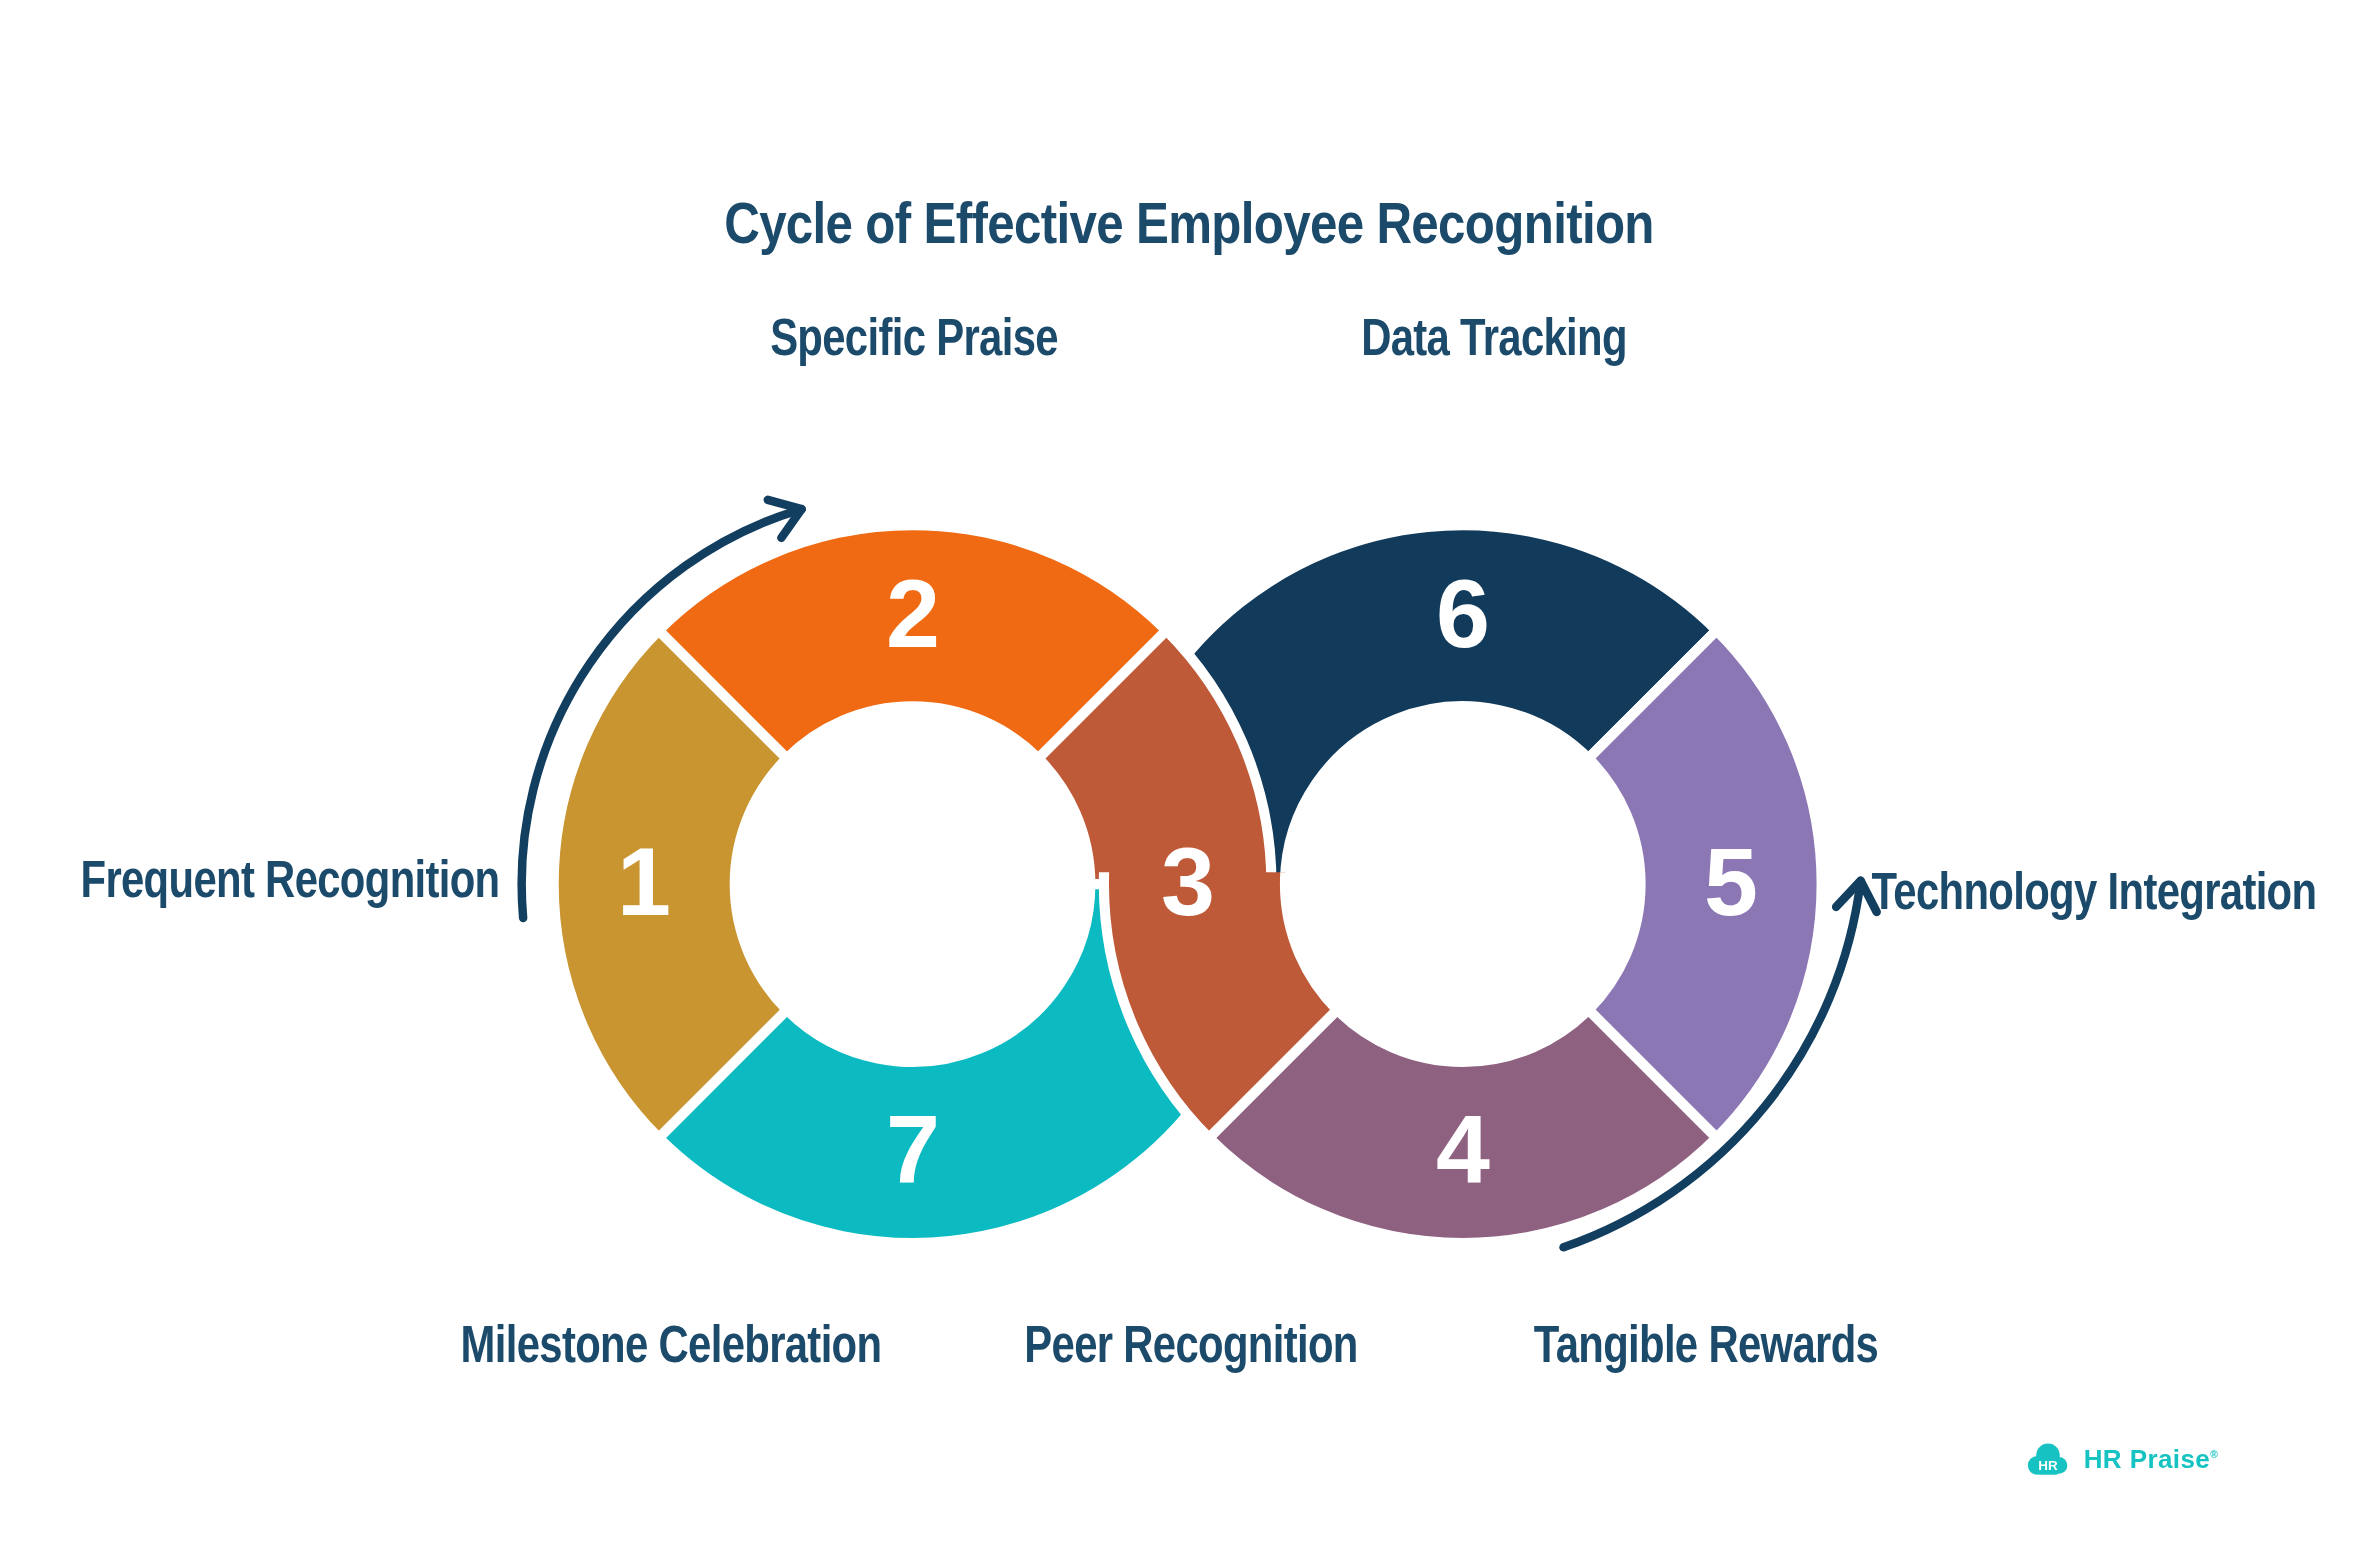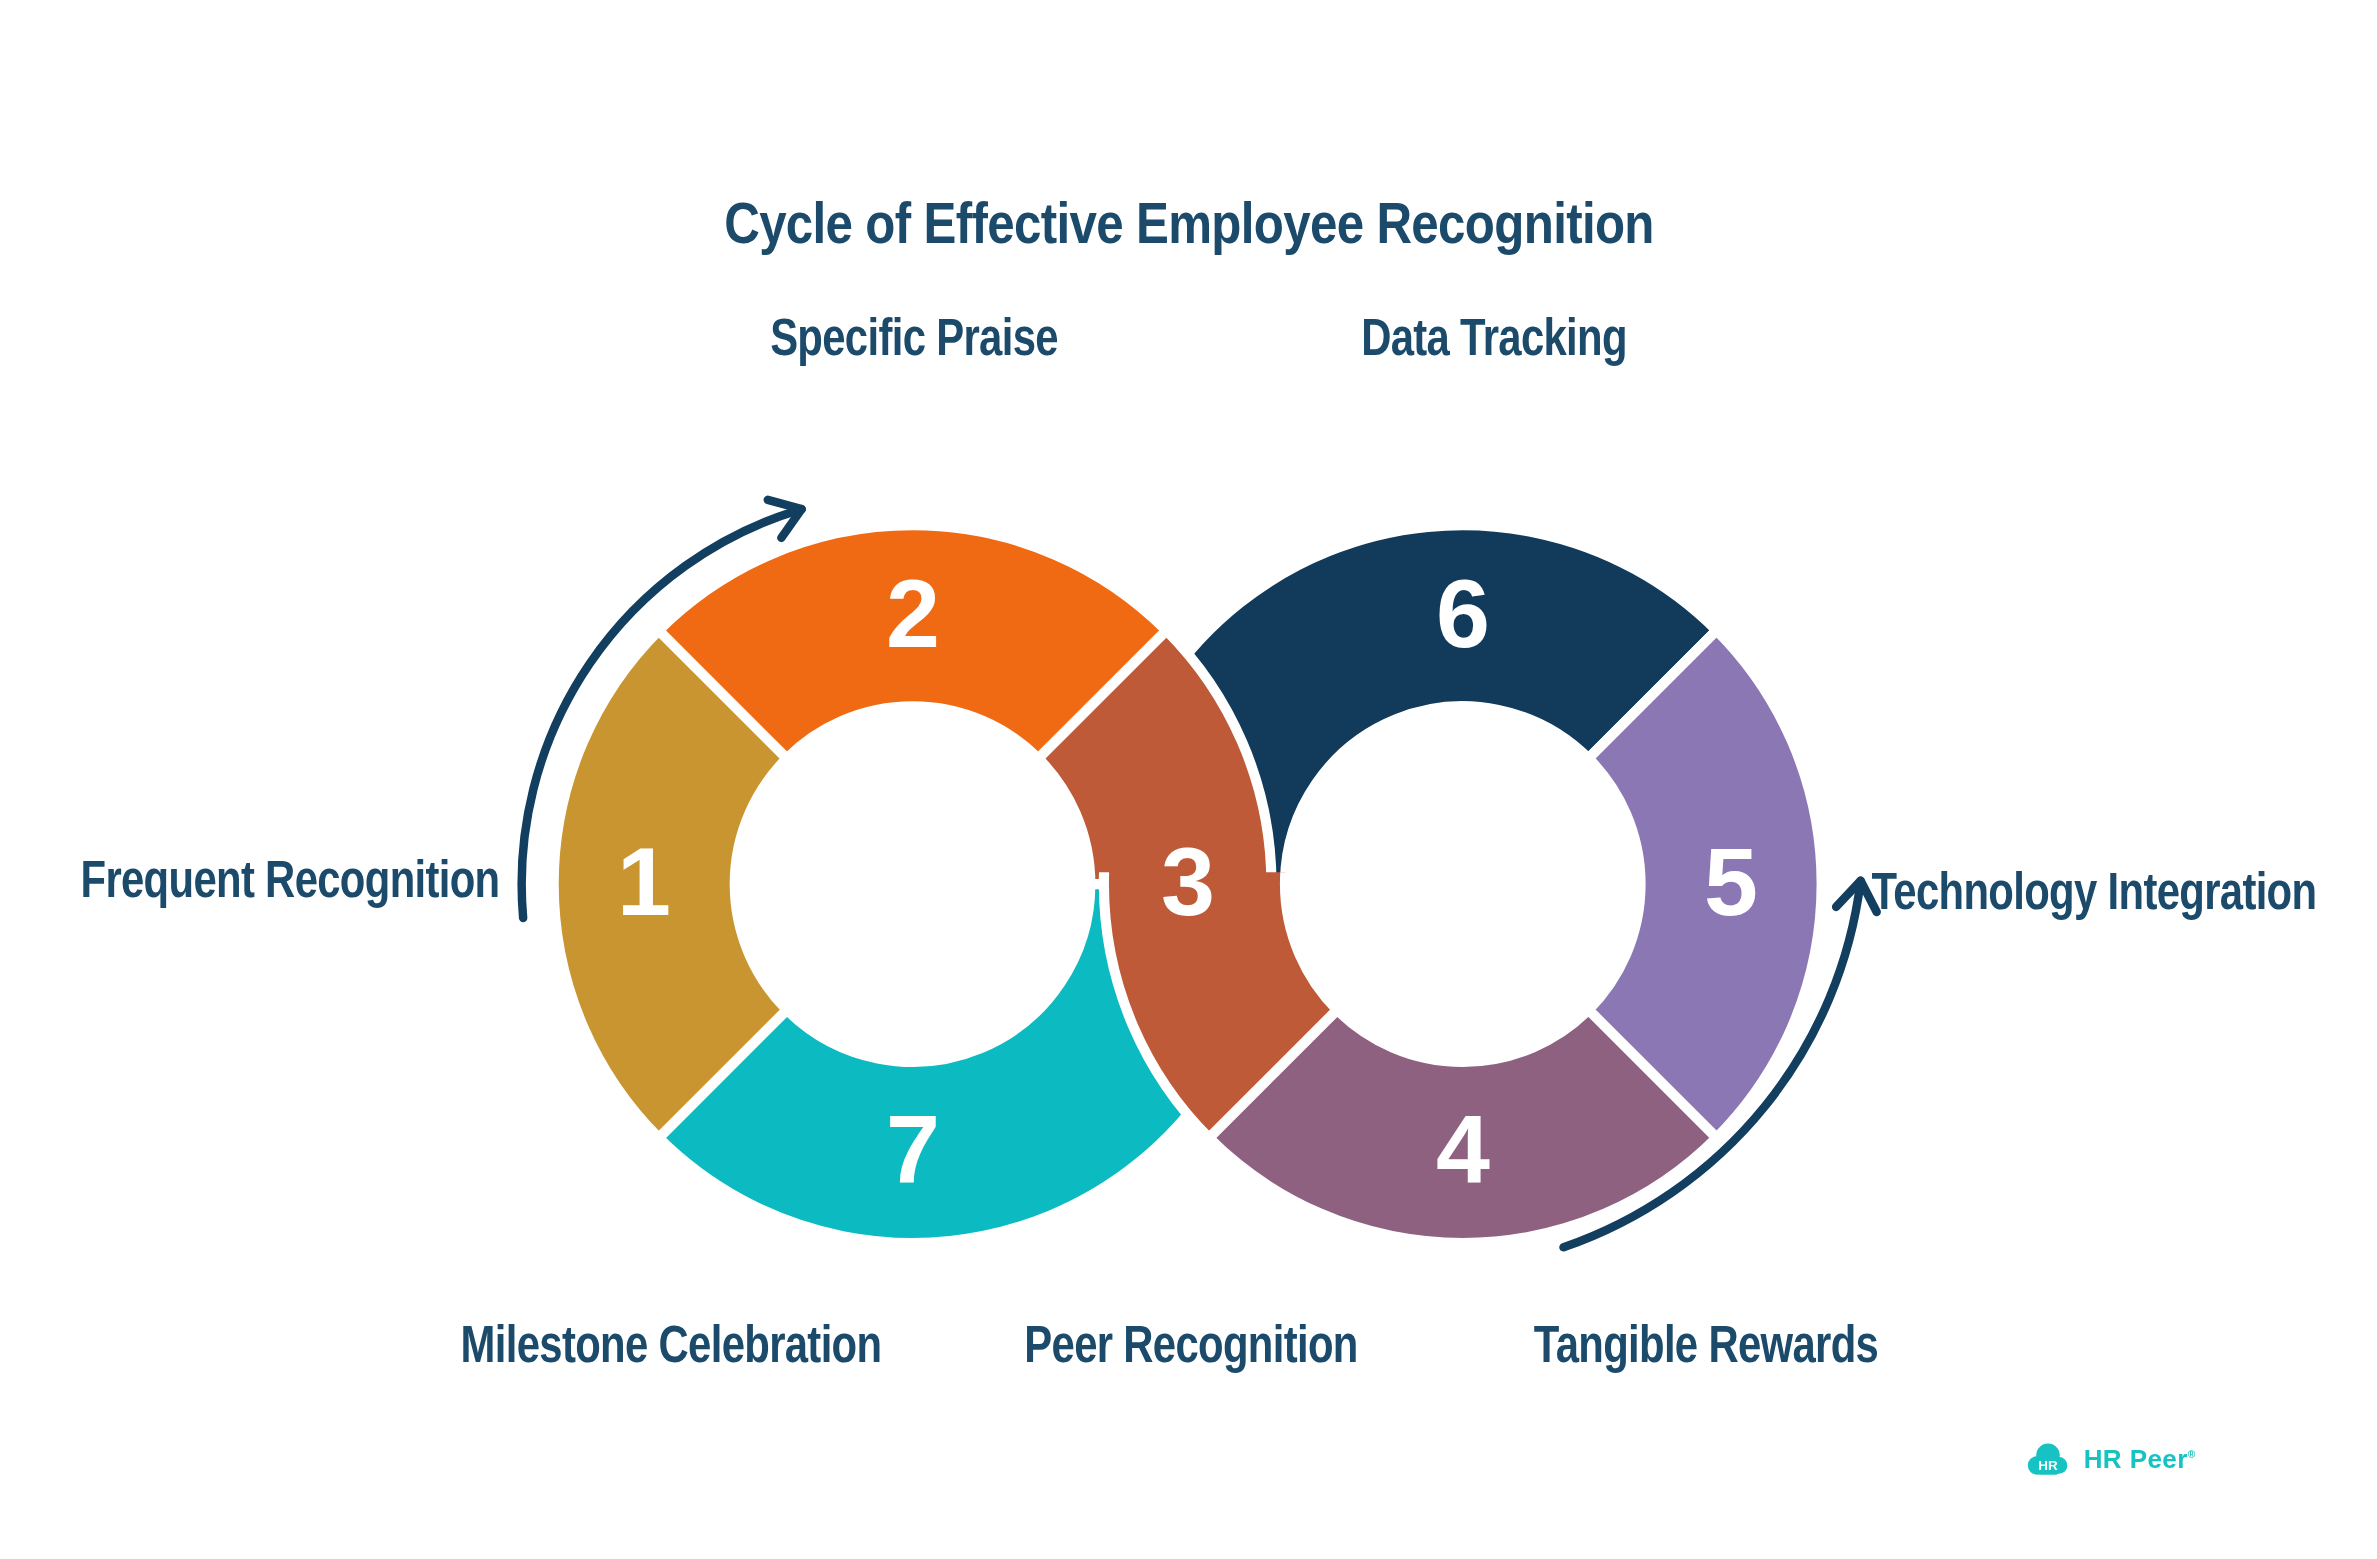--- a/index.html
+++ b/index.html
@@ -84,17 +84,17 @@
   <div class="logo">
     <svg width="46" height="37" viewBox="0 0 54 44" aria-hidden="true">
       <g fill="#17C3C2">
         <circle cx="14" cy="29" r="11"></circle>
         <circle cx="27" cy="17" r="14"></circle>
         <circle cx="40" cy="29" r="10"></circle>
         <rect x="14" y="27" width="26" height="13" rx="4"></rect>
       </g>
       <text x="27" y="35" text-anchor="middle" class="cloud-hr">HR</text>
     </svg>
-    <div class="logo-word"><span>HR Peer</span><sup class="reg">®</sup></div>
+    <div class="logo-word"><span>HR Praise</span><sup class="reg">®</sup></div>
   </div>
 
 </div>
 
 
 </body></html>

